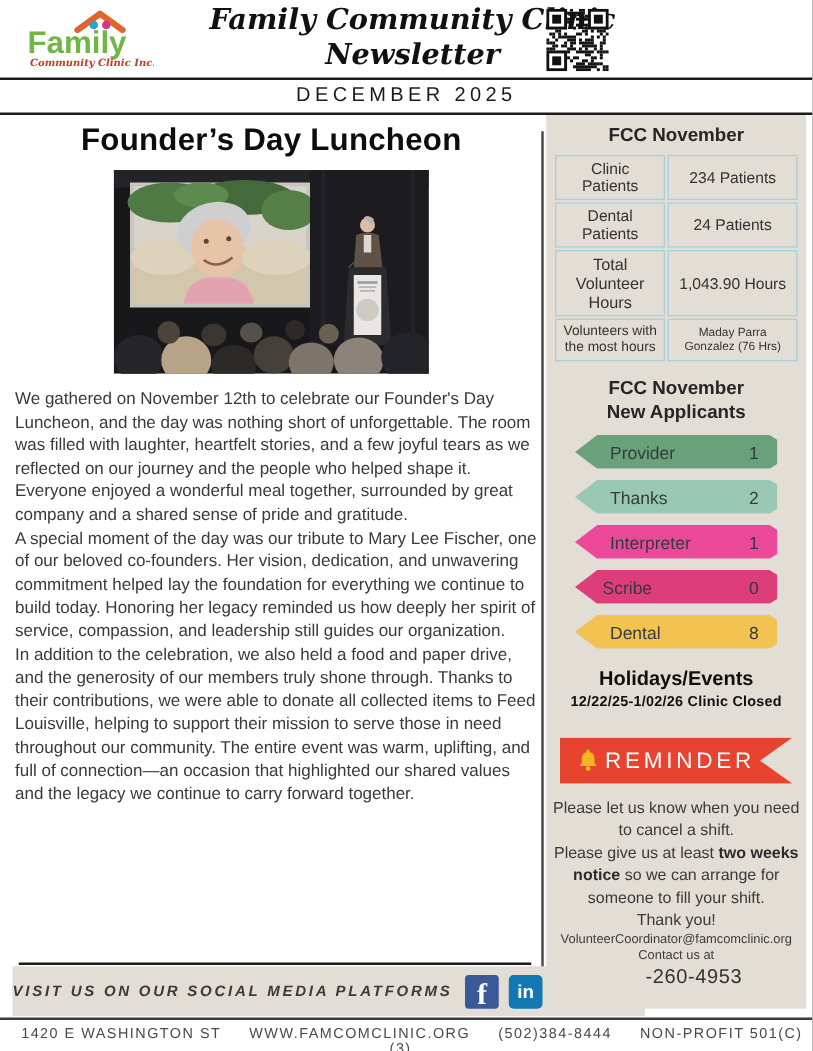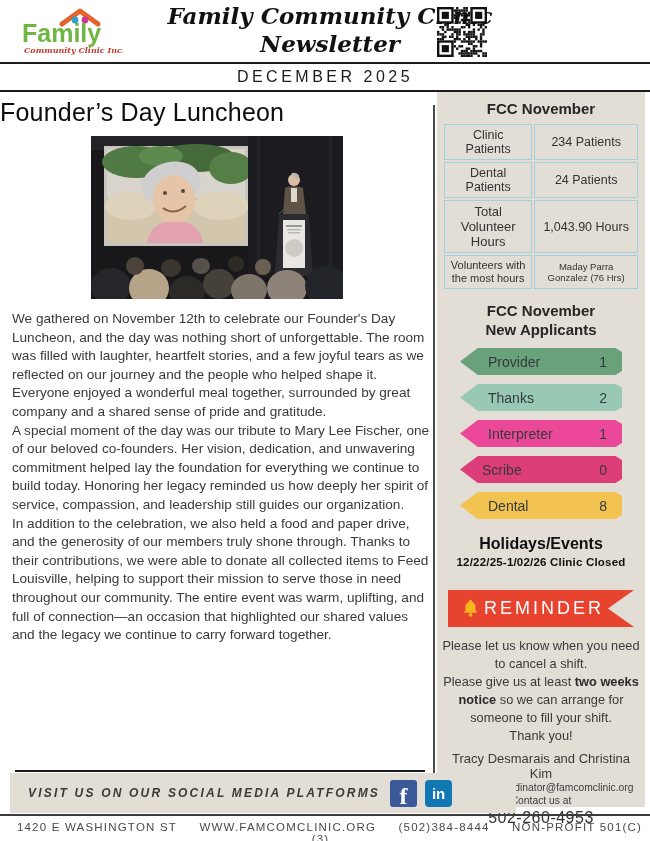--- a/index.html
+++ b/index.html
@@ -20,21 +20,21 @@
   .qr { position:absolute; right:55px; top:7px; width:50px; height:50px; }
   .rule { position:absolute; left:0; width:650px; height:2px; background:#1c1c1c; }
   .dateband {
     position:absolute; top:64px; left:0; width:650px; height:26px;
     display:flex; align-items:center; justify-content:center;
     font-size:16px; letter-spacing:3.5px; color:#1a1a1a; font-weight:500; background:#fff;
   }
   
   .article { position:absolute; top:92px; left:0; width:434px; }
   .article h1 {
-    font-size:25px; font-weight:normal; color:#0d0d0d;
+    text-align:center; font-size:25px; font-weight:bold; color:#0d0d0d;
     margin-top:6px; letter-spacing:0.2px;
   }
   .photo { display:block; margin:9px auto 0 auto; width:252px; height:163px; }
   .bodytext {
     margin:11px 6px 0 12px; width:418px;
     font-size:13.6px; line-height:18.6px; color:#3a3a3a;
   }
   
   .divider { position:absolute; left:433px; top:105px; width:2px; height:695px; background:#4b4b4b; }
   .sidebar {
@@ -79,21 +79,21 @@
   }
   .remtext { margin-top:10px; text-align:center; font-size:12.8px; line-height:18px; color:#3a3a3a; }
   .remtext b { color:#2b2b2b; }
   .names { margin-top:6px; text-align:center; font-size:13px; color:#3a3a3a; }
   .contact-sm { text-align:center; font-size:10.3px; color:#3c3c3c; line-height:13px; }
   .phone-big { text-align:center; font-size:16px; color:#333; margin-top:2px; letter-spacing:0.5px; }
   
   .social-rule { position:absolute; top:770px; left:15px; width:410px; height:1.5px; background:#1c1c1c; }
   .socialbar {
     position:absolute; top:773px; left:10px; width:506px; height:40px;
-    background:#e2ddd5; display:flex; align-items:center; padding-left:18px;
+    background:#e2ddd5; display:flex; align-items:center; 
   }
   .socialbar .stext {
     font-size:12px; font-style:italic; font-weight:600; letter-spacing:2.2px; color:#3a3a3a;
   }
   .icon-fb {
     width:27px; height:27px; background:#3b5998; border-radius:3px; margin-left:10px;
     color:#fff; font-family:"Liberation Serif",serif; font-weight:bold; font-size:24px;
     display:flex; align-items:flex-end; justify-content:center; overflow:hidden; line-height:22px;
   }
   .icon-in {
@@ -425,21 +425,20 @@
       </svg>
       <span class="rtext">REMINDER</span>
     </div>
 
     <div class="remtext">
       <span>Please let us know when you need to cancel a shift.</span><br>
       <span>Please give us at least </span><b>two weeks notice</b><span> so we can arrange for someone to fill your shift.</span><br>
       <span>Thank you!</span>
     </div>
 
-    <div class="names">Tracy Desmarais and  Christina Kim</div>
     <div class="contact-sm">VolunteerCoordinator@famcomclinic.org</div>
     <div class="contact-sm">Contact us at</div>
     <div class="phone-big">502-260-4953</div>
 
   </div>
 
   <div class="social-rule"></div>
   <div class="socialbar">
     <span class="stext">VISIT US ON OUR SOCIAL MEDIA PLATFORMS</span>
     <span class="icon-fb">f</span>

